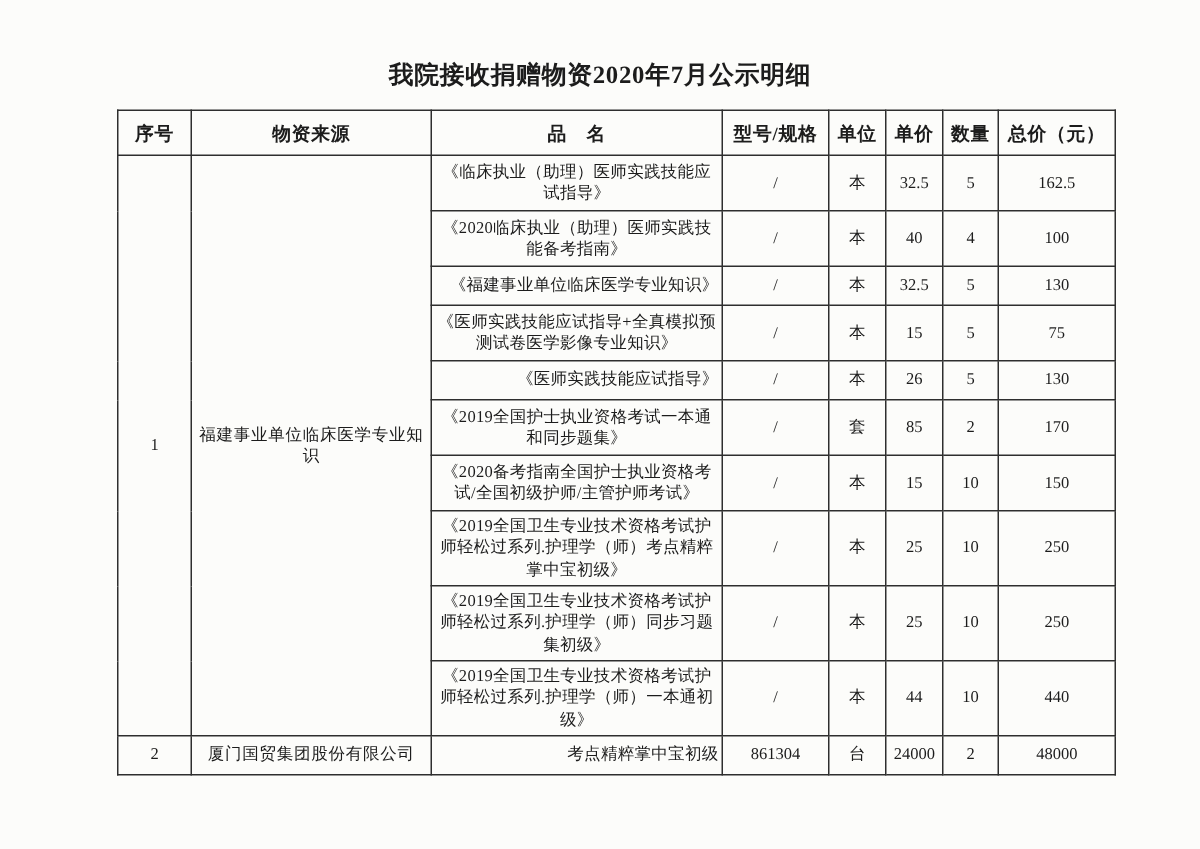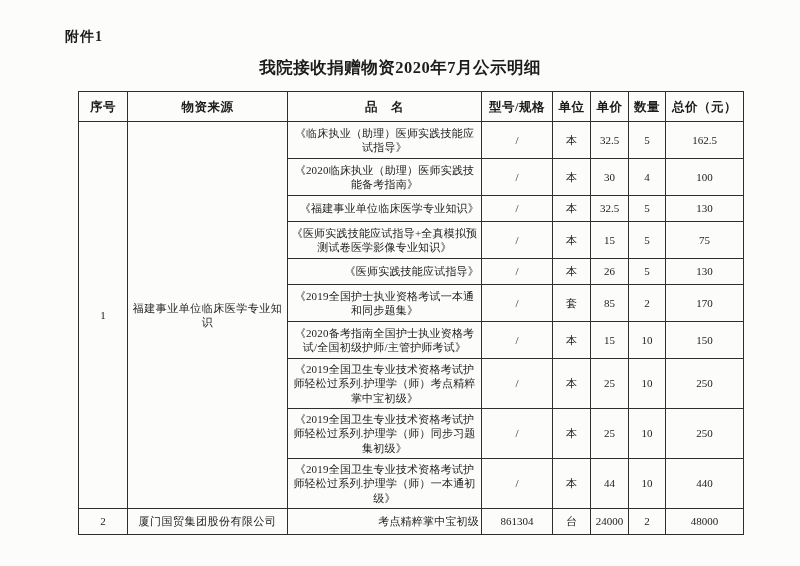--- a/index.html
+++ b/index.html
@@ -68,21 +68,20 @@
   td.c-idx { font-size: 11.5px; }
   td.c-price, td.c-total, td.c-qty, td.c-model { font-size: 11px; }
   tr.row-1line td.c-name { height: 26px; text-align: right; }
   tr.row-2line td.c-name { height: 37px; text-align: center; }
   tr.row-3line td.c-name { height: 50px; }
 </style>
 </head>
 <body>
 
 <div class="page">
-  <div class="attachment-label">附件1</div>
   <div class="page-title">我院接收捐赠物资2020年7月公示明细</div>
 
   <table class="donation">
     <colgroup id="colgroup">
         <col style="width: 49px;">
         <col style="width: 160px;">
         <col style="width: 194px;">
         <col style="width: 71px;">
         <col style="width: 38px;">
         <col style="width: 38px;">
@@ -109,21 +108,21 @@
           <td class="c-model">/</td>
           <td class="c-unit">本</td>
           <td class="c-price">32.5</td>
           <td class="c-qty">5</td>
           <td class="c-total">162.5</td>
         </tr>
         <tr class="row-2line">
           <td class="c-name">《2020临床执业（助理）医师实践技能备考指南》</td>
           <td class="c-model">/</td>
           <td class="c-unit">本</td>
-          <td class="c-price">30</td>
+          <td class="c-price">40</td>
           <td class="c-qty">4</td>
           <td class="c-total">100</td>
         </tr>
         <tr class="row-1line">
           <td class="c-name">《福建事业单位临床医学专业知识》</td>
           <td class="c-model">/</td>
           <td class="c-unit">本</td>
           <td class="c-price">32.5</td>
           <td class="c-qty">5</td>
           <td class="c-total">130</td>

